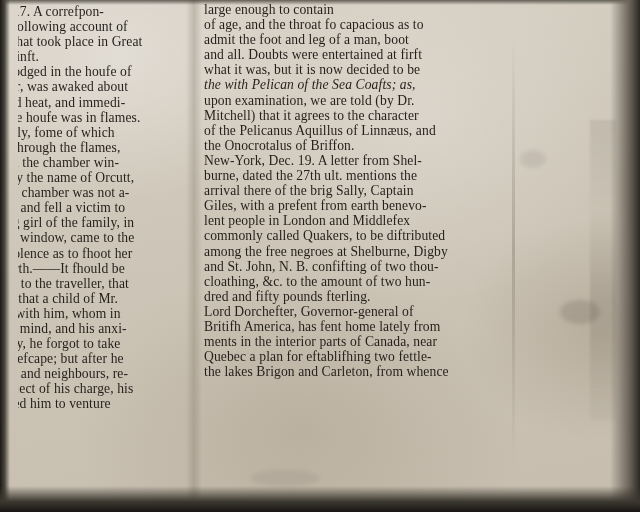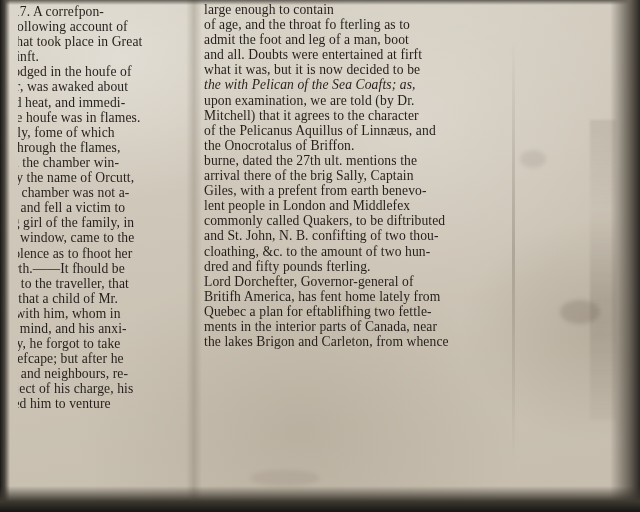--- a/index.html
+++ b/index.html
@@ -144,41 +144,43 @@
     <span class="ln">f his mind, and his anxi-</span>
     <span class="ln">amily, he forgot to take</span>
     <span class="ln">firft efcape;  but after he</span>
     <span class="ln">mily and  neighbours, re-</span>
     <span class="ln">e object  of  his charge, his</span>
     <span class="ln">mpted  him  to  venture</span>
   </div>
 
   <div class="col col-right">
     <span class="ln">             large enough to contain</span>
-    <span class="ln">of age, and the throat fo fterling as to</span>
+    <span class="ln">of age, and the throat fo capacious as to</span>
     <span class="ln">admit the foot and leg of a man, boot</span>
     <span class="ln">and all.  Doubts were entertained at firft</span>
     <span class="ln">what it was, but it is now decided to be</span>
     <span class="ln it">the with Pelican of the Sea Coafts; as,</span>
     <span class="ln">upon examination, we are told (by Dr.</span>
     <span class="ln">Mitchell) that it agrees to the character</span>
     <span class="ln">of the Pelicanus Aquillus of Linnæus, and</span>
     <span class="ln">the Onocrotalus of Briffon.</span>
+    <span class="ln">   New-York, Dec. 19.  A letter from Shel-</span>
     <span class="ln">burne, dated the 27th ult. mentions the</span>
     <span class="ln">arrival there of the brig Sally, Captain</span>
     <span class="ln">Giles,  with a prefent from earth benevo-</span>
     <span class="ln">lent people in London and Middlefex</span>
     <span class="ln">commonly called Quakers, to be diftributed</span>
+    <span class="ln">among the free negroes at Shelburne, Digby</span>
     <span class="ln">and St. John, N. B. confifting of two thou-</span>
     <span class="ln">cloathing, &amp;c. to the amount of two hun-</span>
     <span class="ln">dred and fifty pounds fterling.</span>
     <span class="ln">   Lord Dorchefter, Governor-general of</span>
     <span class="ln">Britifh America, has fent home lately from</span>
+    <span class="ln">ments in the interior parts of Canada, near</span>
     <span class="ln">Quebec a plan for eftablifhing two fettle-</span>
-    <span class="ln">ments in the interior parts of Canada, near</span>
     <span class="ln">the lakes Brigon and Carleton, from whence</span>
   </div>
 
   <div class="edge-top"></div>
   <div class="edge-left"></div>
   <div class="edge-right"></div>
   <div class="edge-bottom"></div>
 </div>
 
 </body></html>

